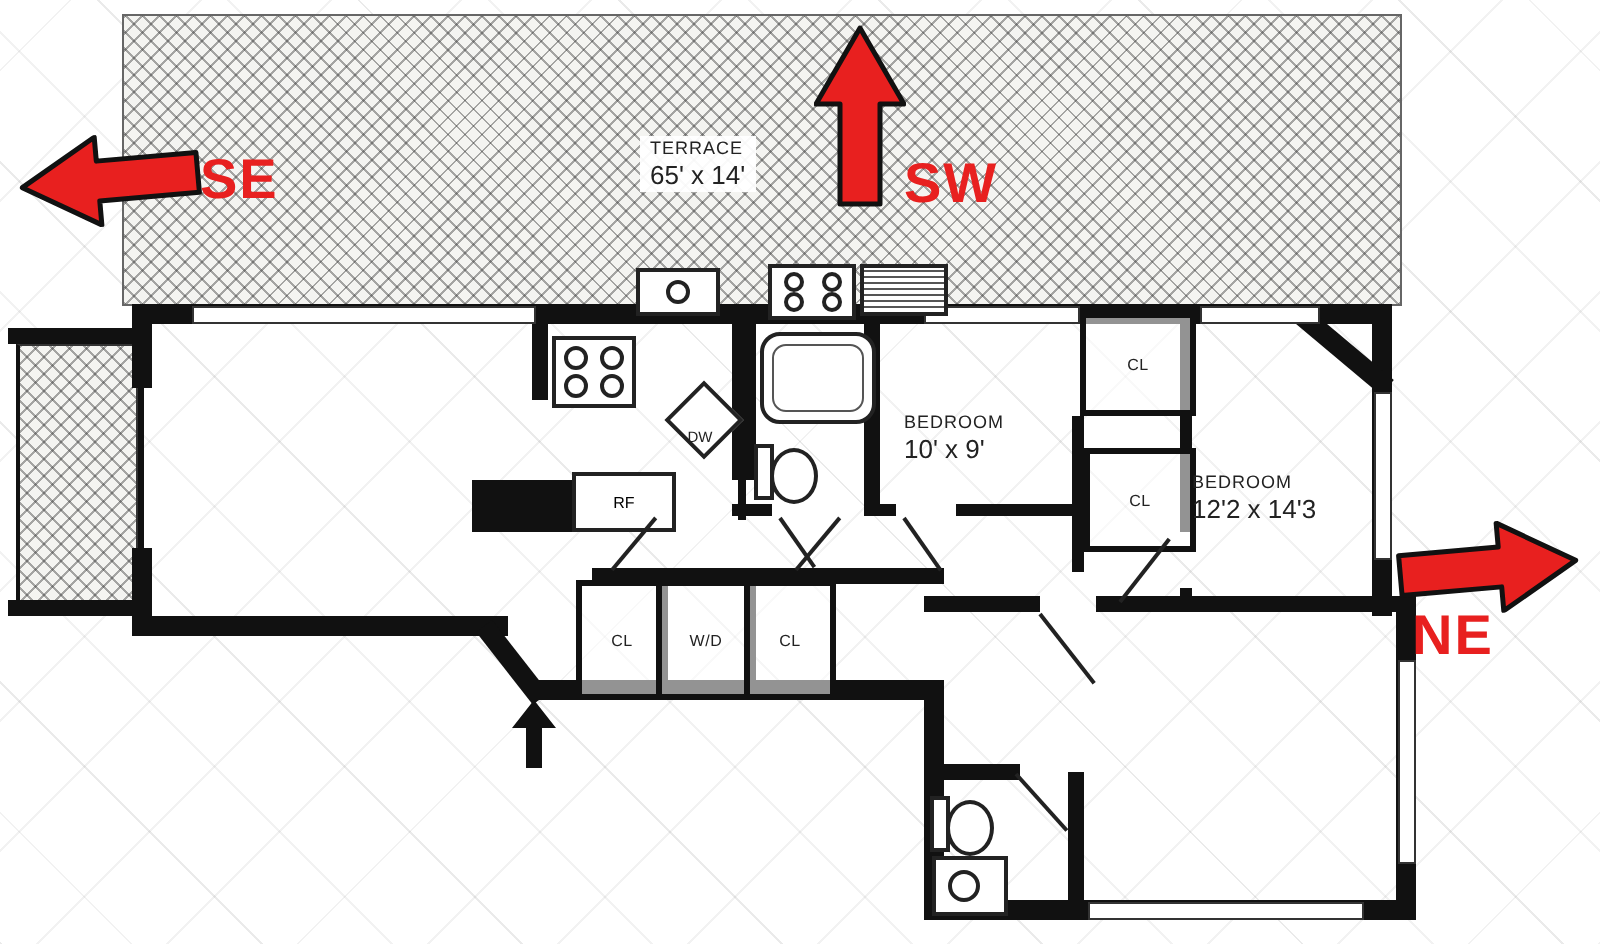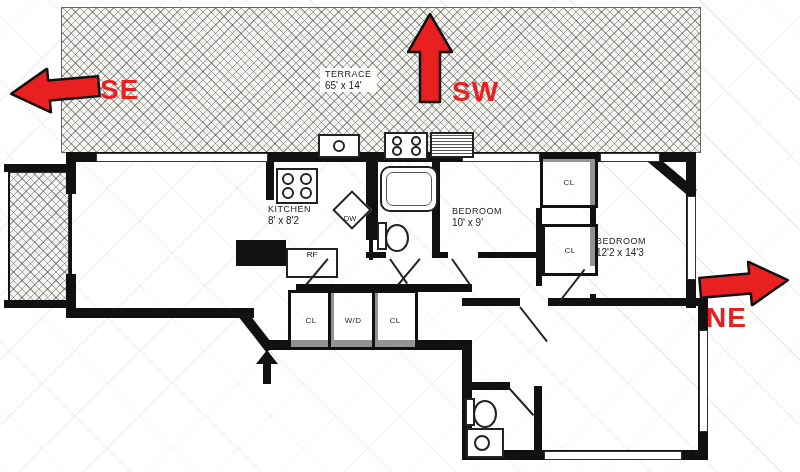--- a/index.html
+++ b/index.html
@@ -17,21 +17,21 @@
     outline:1px solid #666}
   .terrace{left:62px;top:8px;width:638px;height:144px}
   .balcony{left:8px;top:172px;width:58px;height:130px;outline:none;border:1px solid #333;border-left:2px solid #111}
   .wall{position:absolute;background:#111}
   .window{position:absolute;background:#fff;border:1px solid #333}
   .box{position:absolute;border:3px solid #111;display:flex;align-items:center;justify-content:center;
        font-size:8px;color:#222;letter-spacing:.3px;background:rgba(255,255,255,.55)}
   .door{position:absolute;height:2px;background:#222;transform-origin:0 50%}
   .rlabel{position:absolute;text-align:left;color:#222;z-index:5}
   .rlabel .nm{display:block;font-size:9px;letter-spacing:.5px}
-  .rlabel .dm{display:block;font-size:10px;margin-top:1px}
+  .rlabel .dm{display:block;font-size:13px;margin-top:1px}
   .patch{background:rgba(255,255,255,.94);padding:1px 5px;display:inline-block}
   .fix{position:absolute;border:2px solid #222;background:#fff}
   .round{border-radius:50%}
   .tub{border-radius:10px}
   .tub-inner{position:absolute;inset:4px;border:1px solid #555;border-radius:7px}
   .stove{display:grid;grid-template-columns:1fr 1fr;justify-items:center;align-content:space-evenly;padding:1px}
   .burner{width:8px;height:8px;border:2px solid #222;border-radius:50%}
   .grill{background:repeating-linear-gradient(0deg,#fff 0 2px,#555 2px 3px)}
   .diamond{transform:rotate(45deg);background:#fff}
   .tinylabel{position:absolute;font-size:7.5px;color:#222;text-align:center;z-index:6}
@@ -107,21 +107,21 @@
   </div>
 
   <div class="fix stove" style="left:276px;top:168px;width:36px;height:30px">
     <div class="burner"></div>
       <div class="burner"></div>
     <div class="burner"></div>
       <div class="burner"></div>
   </div>
   <div class="fix diamond" style="left:338px;top:196px;width:24px;height:24px"></div>
   <div class="tinylabel" style="left:336px;top:214px;width:28px">DW</div>
-  <div class="fix" style="left:286px;top:248px;width:48px;height:26px;display:flex;align-items:flex-start;justify-content:center;font-size:8px">
+  <div class="fix" style="left:286px;top:236px;width:48px;height:26px;display:flex;align-items:center;justify-content:center;font-size:8px">
     <span>RF</span>
   </div>
 
   <div class="fix" style="left:318px;top:134px;width:38px;height:20px">
     <div class="round" style="position:absolute;left:13px;top:4px;width:8px;height:8px;border:2px solid #222"></div>
   </div>
   <div class="fix stove" style="left:384px;top:132px;width:38px;height:22px">
     <div class="burner" style="width:6px;height:6px"></div>
       <div class="burner" style="width:6px;height:6px"></div>
     <div class="burner" style="width:6px;height:6px"></div>
@@ -154,24 +154,20 @@
   <svg class="entry" style="left:256px;top:350px" width="22" height="34" viewBox="0 0 22 34">
     <polygon points="11,0 22,14 15,14 15,34 7,34 7,14 0,14" fill="#111"></polygon>
   </svg>
 
   <div class="rlabel" style="left:320px;top:68px;width:140px">
     <div class="patch">
       <span class="nm">TERRACE</span>
       <span class="dm">65' x 14'</span>
     </div>
   </div>
-  <div class="rlabel" style="left:268px;top:204px;width:72px">
-    <span class="nm">KITCHEN</span>
-    <span class="dm">8' x 8'2</span>
-  </div>
   <div class="rlabel" style="left:452px;top:206px;width:88px">
     <span class="nm">BEDROOM</span>
     <span class="dm">10' x 9'</span>
   </div>
   <div class="rlabel" style="left:596px;top:236px;width:88px">
     <span class="nm">BEDROOM</span>
     <span class="dm">12'2 x 14'3</span>
   </div>
 
   <svg class="arrow" style="left:32px;top:43px;transform:rotate(-95deg)" width="46" height="94" viewBox="0 0 46 94">

